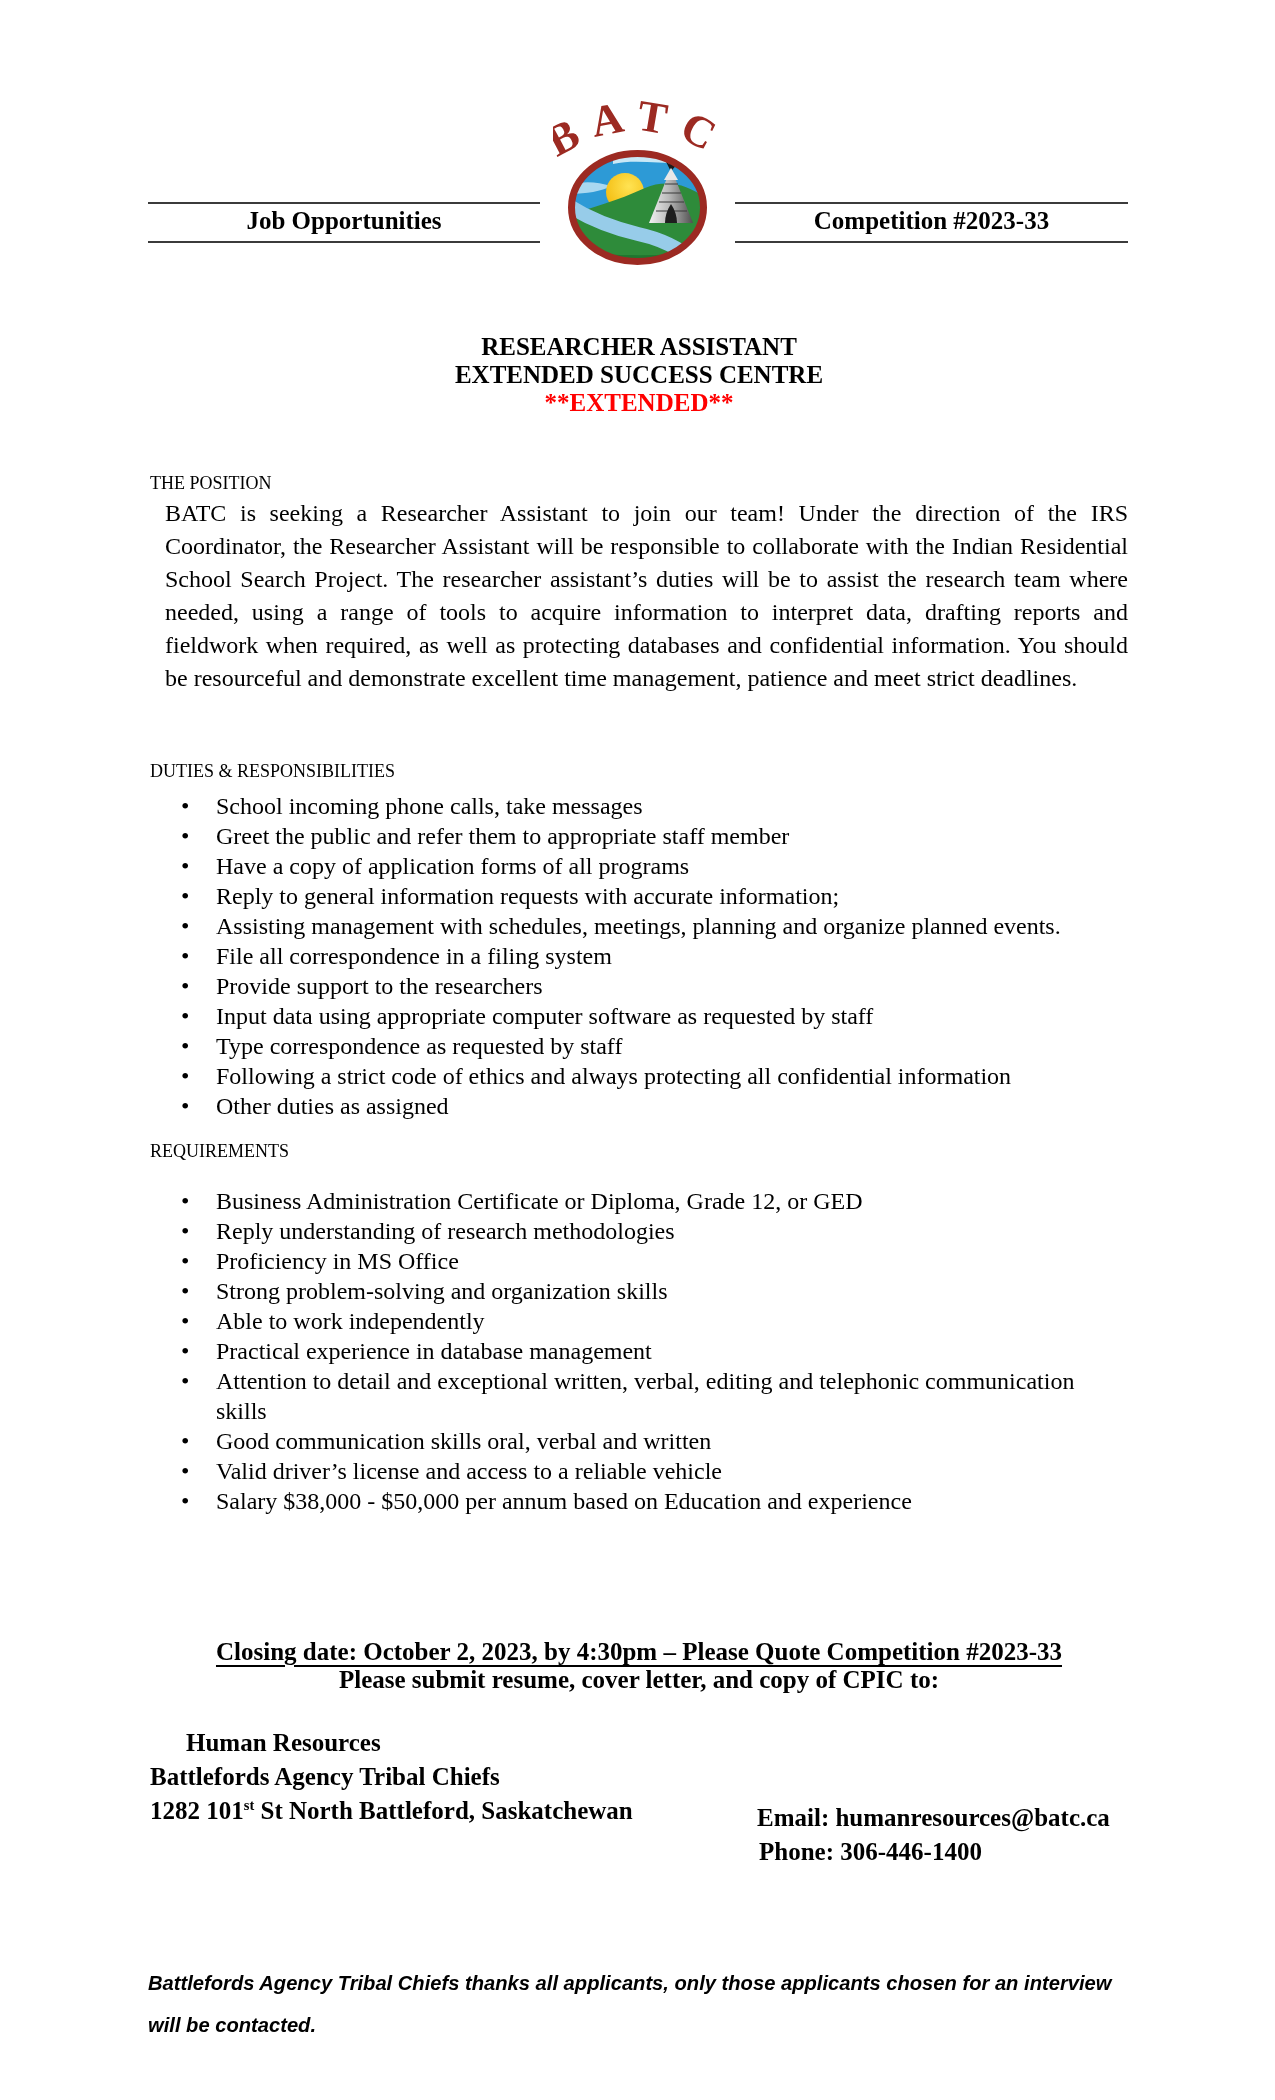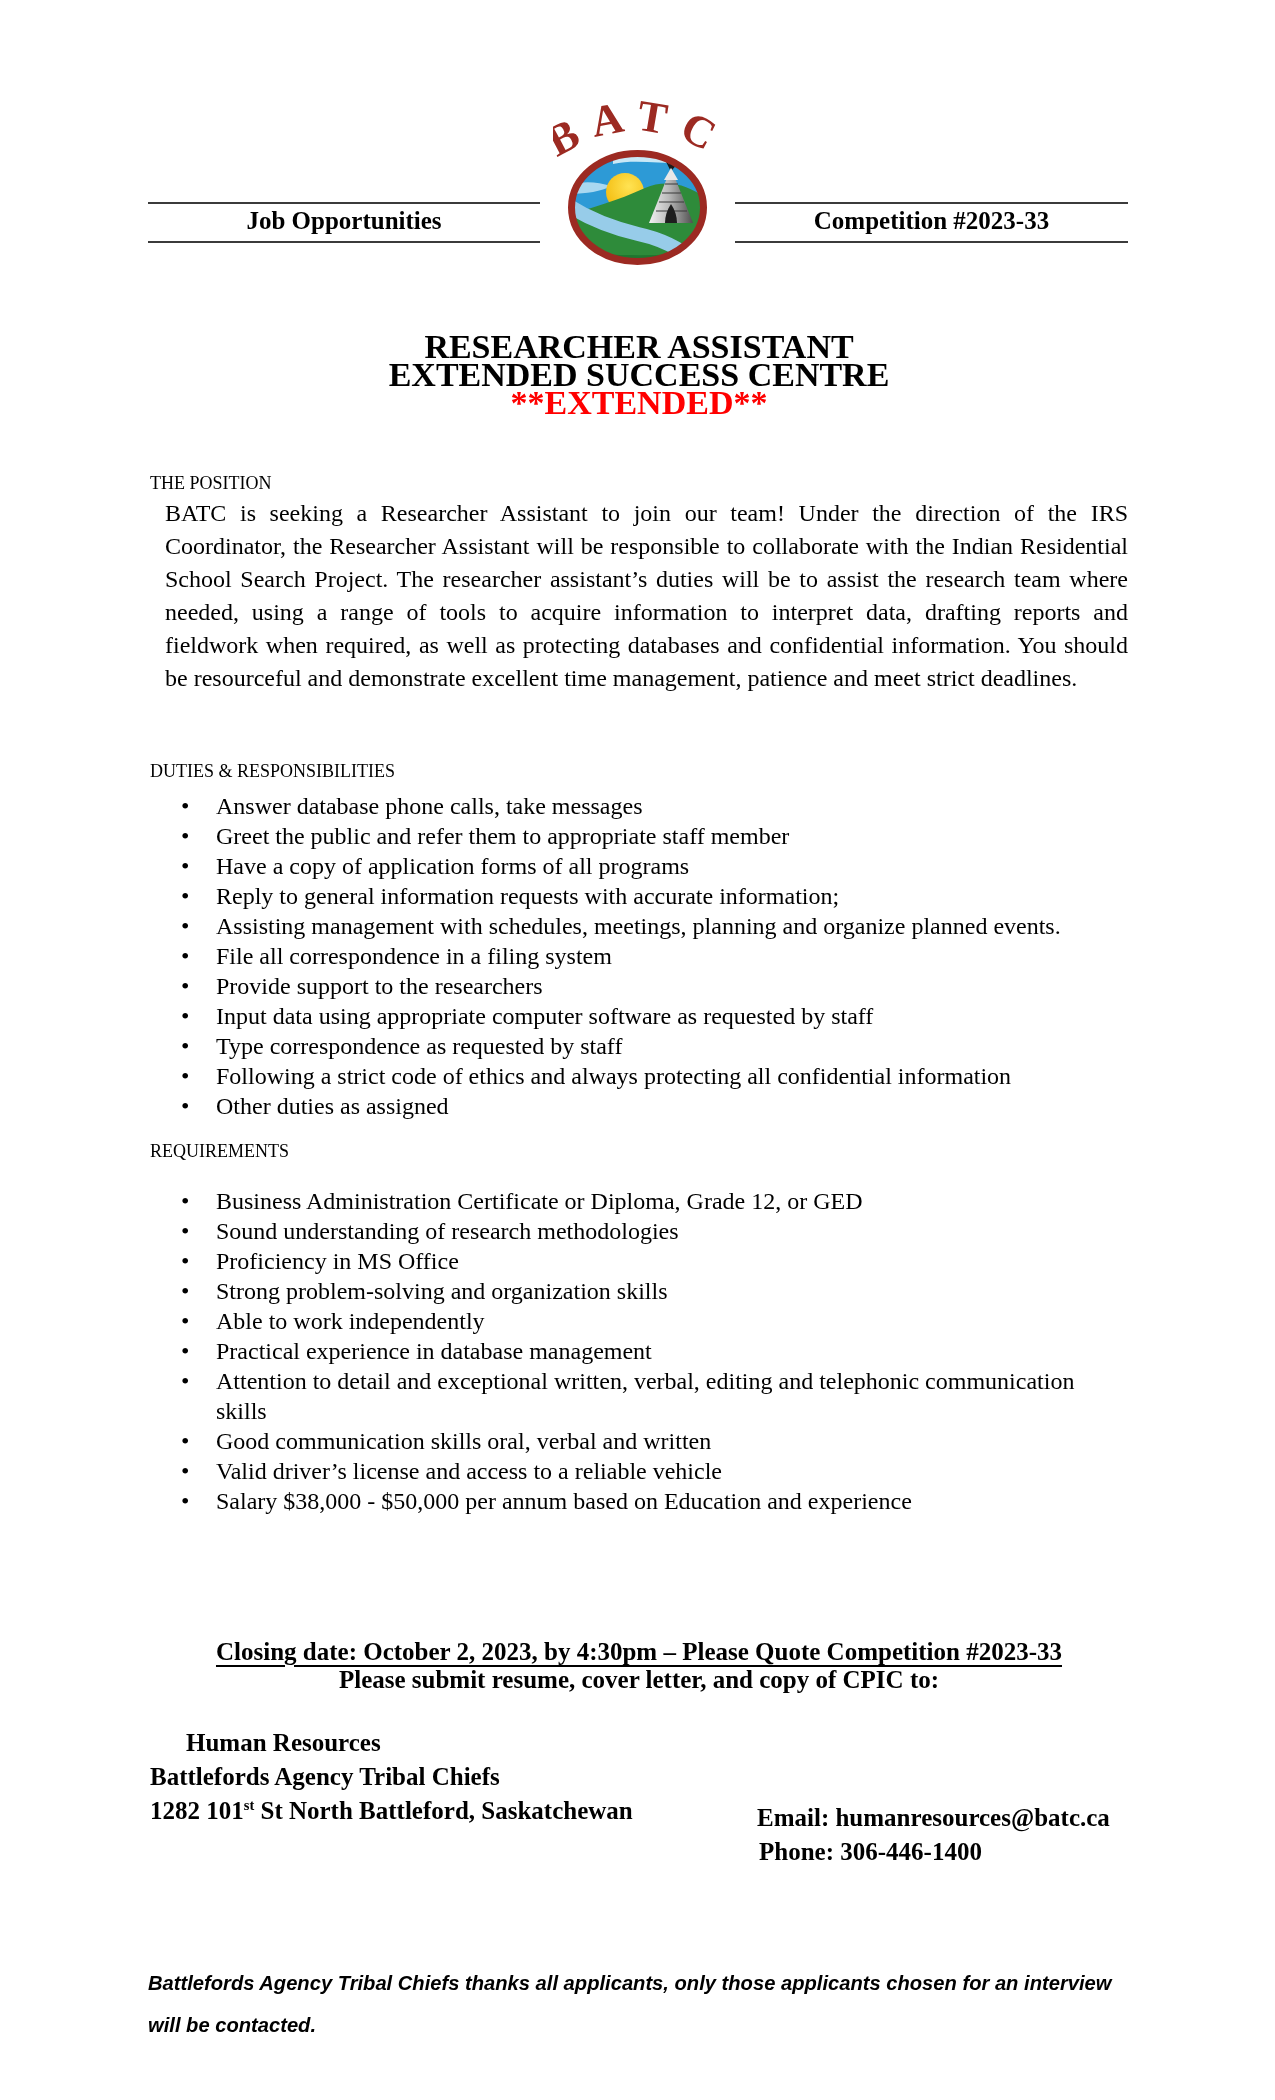--- a/index.html
+++ b/index.html
@@ -8,21 +8,21 @@
     font-family:"Liberation Serif","DejaVu Serif",serif; color:#000;
     overflow:hidden;
   }
   .hline { position:absolute; height:2px; background:#3b3b3b; }
   .hdr-label {
     position:absolute; top:205px; height:32px; line-height:32px;
     font-size:25px; font-weight:bold; text-align:center;
   }
   .title-block {
     position:absolute; left:150px; top:333px; width:978px;
-    text-align:center; font-size:34px; font-weight:bold; line-height:28px;
+    text-align:center; font-size:25px; font-weight:bold; line-height:28px;
   }
   .red { color:#FF0000; }
   .sec-heading { position:absolute; left:150px; font-size:18px; font-weight:normal; line-height:28px; }
   .para {
     position:absolute; left:165px; top:497px; width:963px;
     font-size:24px; line-height:33px; text-align:justify;
   }
   ul.blist {
     position:absolute; left:150px; width:980px; margin:0; padding:0;
     list-style:none; font-size:24px; line-height:30px;
@@ -103,37 +103,37 @@
     <div>RESEARCHER ASSISTANT</div>
     <div>EXTENDED SUCCESS CENTRE</div>
     <div class="red">**EXTENDED**</div>
   </div>
 
   <div class="sec-heading" style="top:469px;">THE POSITION</div>
   <div class="para">BATC is seeking a Researcher Assistant to join our team! Under the direction of the IRS Coordinator, the Researcher Assistant will be responsible to collaborate with the Indian Residential School Search Project. The researcher assistant’s duties will be to assist the research team where needed, using a range of tools to acquire information to interpret data, drafting reports and fieldwork when required, as well as protecting databases and confidential information. You should be resourceful and demonstrate excellent time management, patience and meet strict deadlines.</div>
 
   <div class="sec-heading" style="top:757px;">DUTIES &amp; RESPONSIBILITIES</div>
   <ul class="blist" style="top:791px;">
-      <li>Answer database phone calls, take messages</li>
+      <li>School incoming phone calls, take messages</li>
       <li>Greet the public and refer them to appropriate staff member</li>
       <li>Have a copy of application forms of all programs</li>
       <li>Reply to general information requests with accurate information;</li>
       <li>Assisting management with schedules, meetings, planning and organize planned events.</li>
       <li>File all correspondence in a filing system</li>
       <li>Provide support to the researchers</li>
       <li>Input data using appropriate computer software as requested by staff</li>
       <li>Type correspondence as requested by staff</li>
       <li>Following a strict code of ethics and always protecting all confidential information</li>
       <li>Other duties as assigned</li>
     </ul>
 
   <div class="sec-heading" style="top:1137px;">REQUIREMENTS</div>
   <ul class="blist" style="top:1186px;">
       <li>Business Administration Certificate or Diploma, Grade 12, or GED</li>
-      <li>Sound understanding of research methodologies</li>
+      <li>Reply understanding of research methodologies</li>
       <li>Proficiency in MS Office</li>
       <li>Strong problem-solving and organization skills</li>
       <li>Able to work independently</li>
       <li>Practical experience in database management</li>
       <li>Attention to detail and exceptional written, verbal, editing and telephonic communication skills</li>
       <li>Good communication skills oral, verbal and written</li>
       <li>Valid driver’s license and access to a reliable vehicle</li>
       <li>Salary $38,000 - $50,000 per annum based on Education and experience</li>
     </ul>
 

